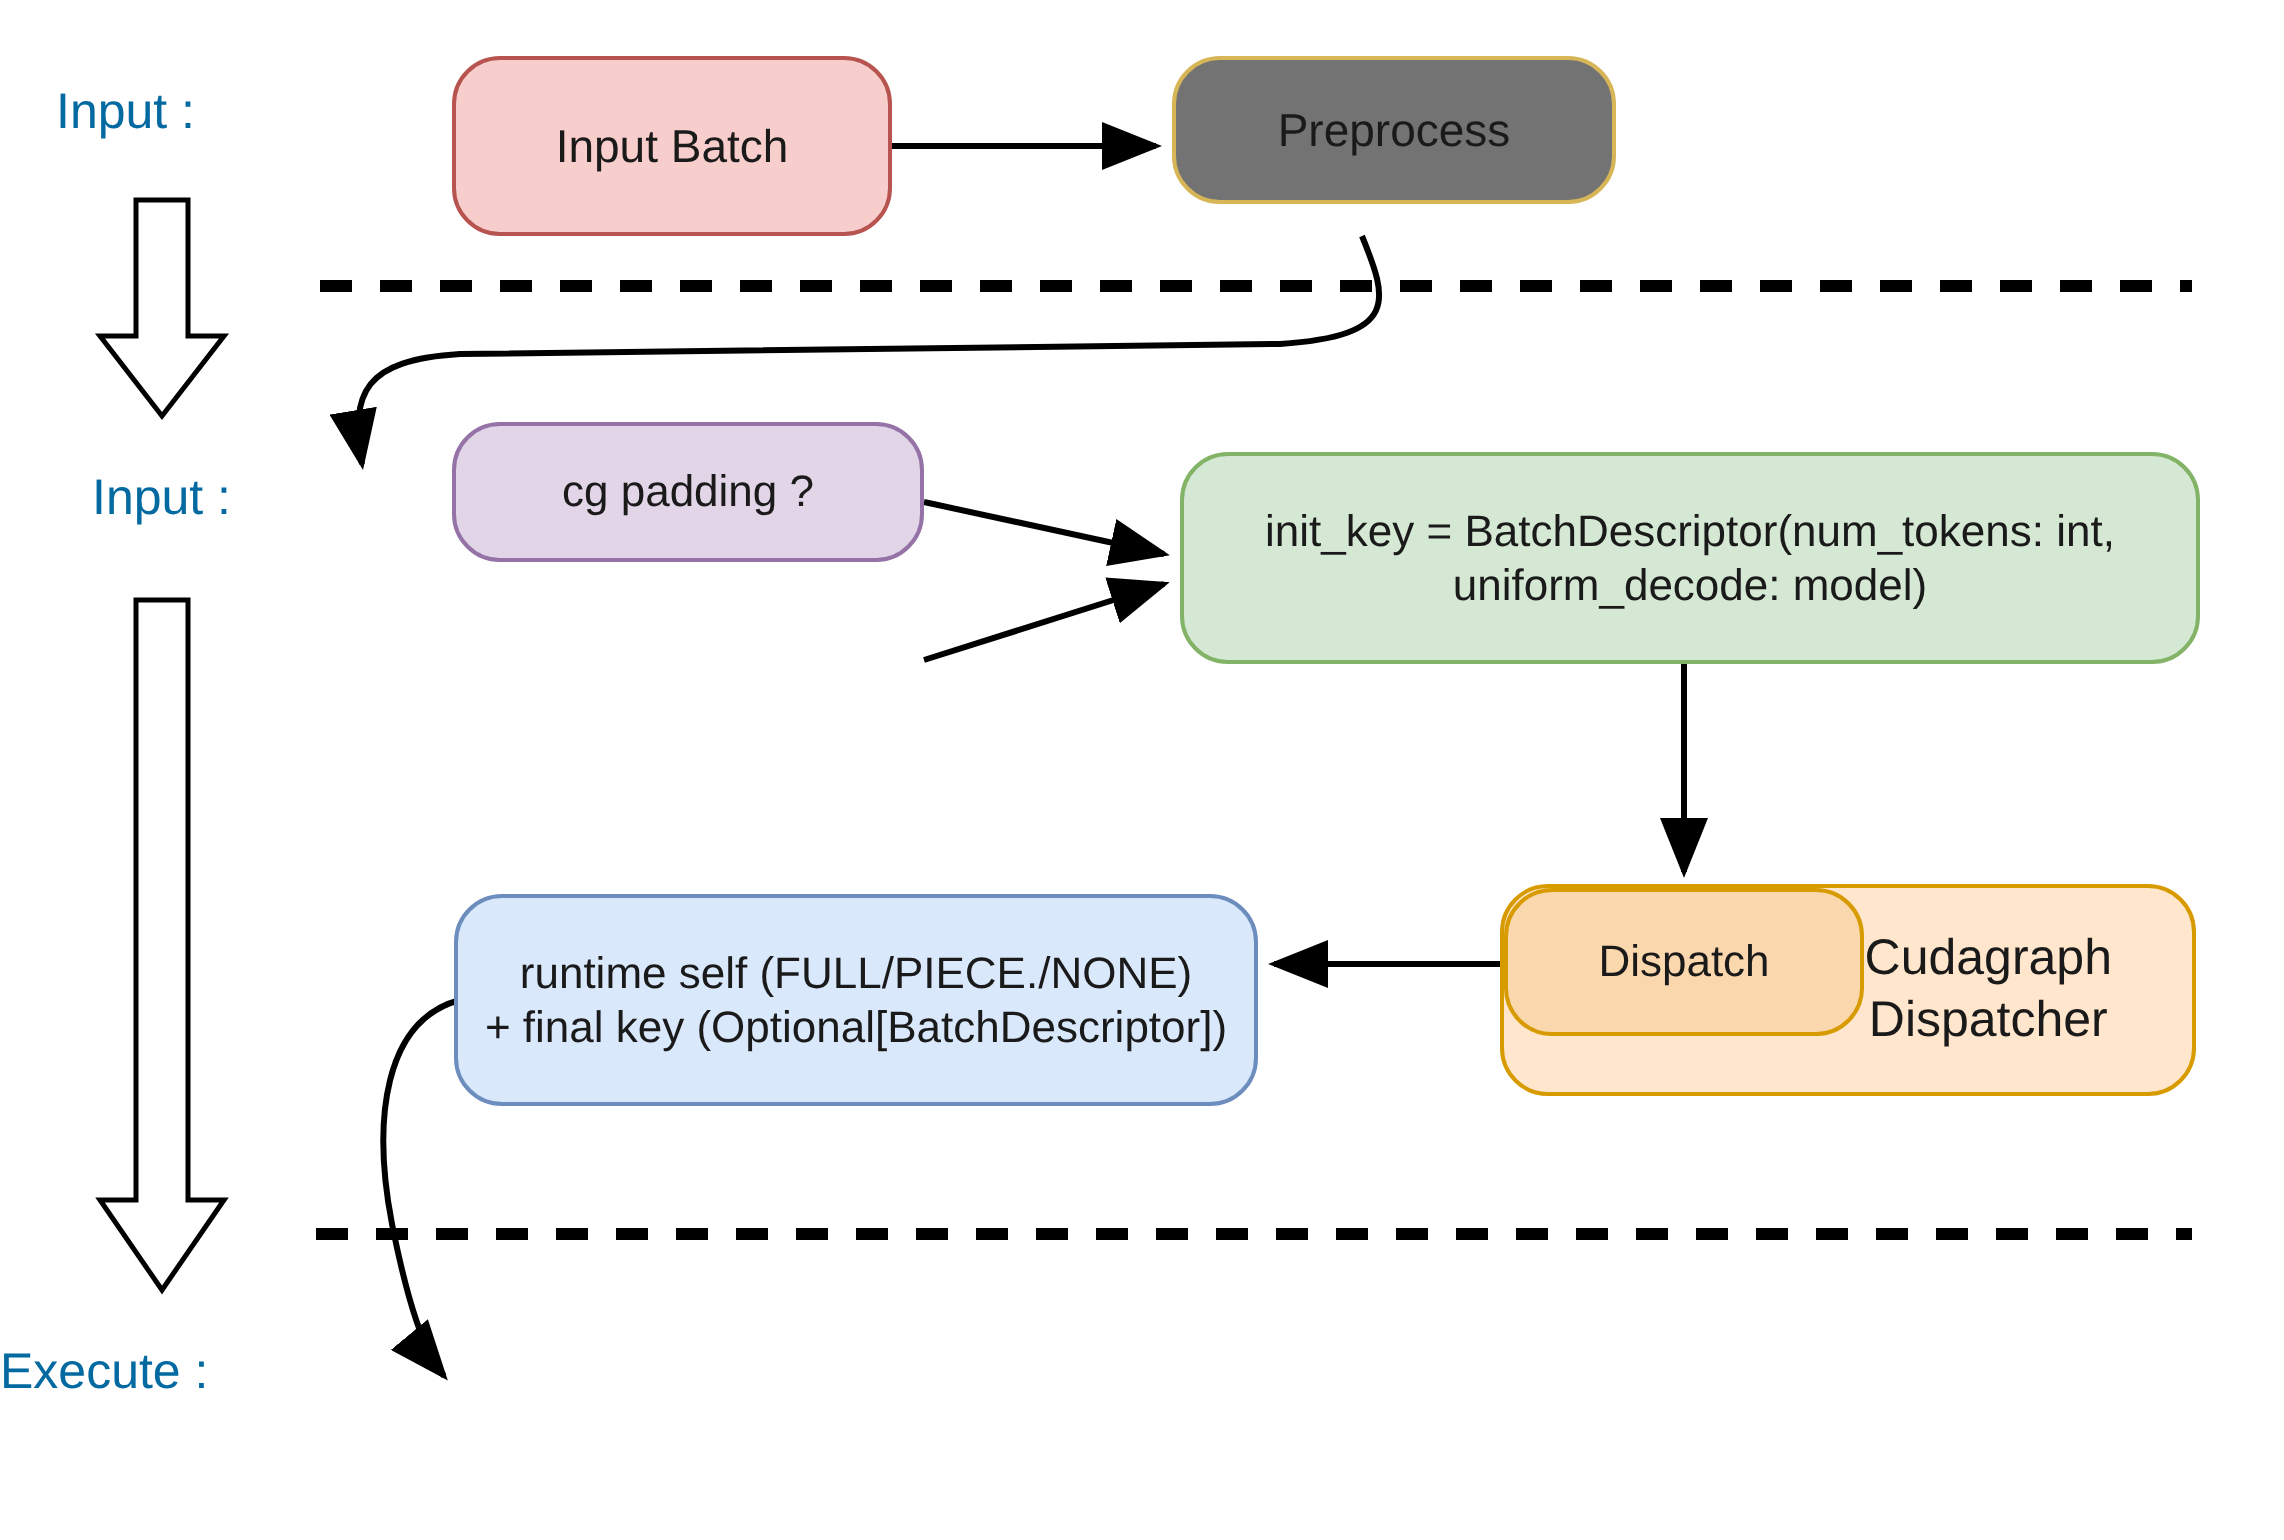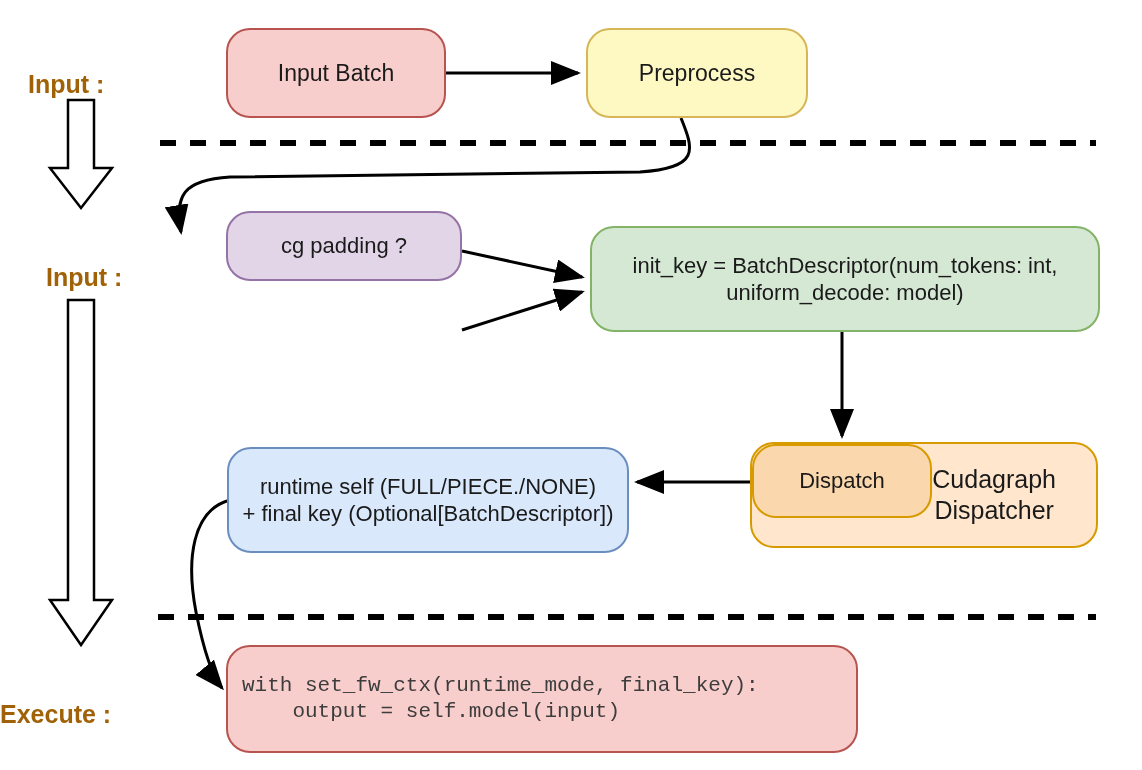--- a/index.html
+++ b/index.html
@@ -34,25 +34,24 @@
     display: flex;
     align-items: center;
     justify-content: center;
     text-align: center;
     color: #1a1a1a;
     line-height: 1.25;
     white-space: pre-line;
   }
   .stage-label {
     position: absolute;
-    font-weight: bold;
+    font-weight: normal;
     font-size: 25px;
-    color: #a16207;
+    color: #0369a1;
     white-space: nowrap;
-    margin-top: 28px;
   }
   .mono {
     font-family: "Liberation Mono", "DejaVu Sans Mono", monospace;
     text-align: left;
     justify-content: flex-start;
     white-space: pre;
     font-size: 21px;
     letter-spacing: 0px;
     color: #3d3d3d;
     padding-left: 14px;
@@ -90,32 +89,30 @@
 
     <path d="M 230,500 C 192,510 186,560 196,612 C 204,652 212,676 222,688" fill="none" stroke="#000000" stroke-width="3" marker-end="url(#arrowhead)"></path>
   </svg>
 
   <div class="stage-label" style="left:28px; top:42px;">Input :</div>
   <div class="stage-label" style="left:46px; top:235px;">Input :</div>
   <div class="stage-label" style="left:0; top:672px;">Execute :</div>
 
   <div class="node" style="left:226px; top:28px; width:220px; height:90px; background:#f8cecc; border-color:#b85450; font-size:23px;">Input Batch</div>
 
-  <div class="node" style="left:586px; top:28px; width:222px; height:90px; background:#fef9c3; border-color:#d6b656; font-size:23px;">Preprocess</div>
+  <div class="node" style="left:586px; top:28px; width:222px; height:74px; background:#737373; border-color:#d6b656; font-size:23px;">Preprocess</div>
 
   <div class="node" style="left:226px; top:211px; width:236px; height:70px; background:#e1d5e7; border-color:#9673a6; font-size:22px;">cg padding ?</div>
 
 
   <div class="node" style="left:590px; top:226px; width:510px; height:106px; background:#d5e8d4; border-color:#82b366; font-size:22px;">init_key = BatchDescriptor(num_tokens: int,
 uniform_decode: model)</div>
 
   <div class="node" style="left:750px; top:442px; width:348px; height:106px; background:#ffe6cc; border-color:#d79b00; font-size:25px; align-items:center; justify-content:flex-end; padding-right:40px;">Cudagraph
 Dispatcher</div>
 
   <div class="node" style="left:752px; top:444px; width:180px; height:74px; background:#fad7ac; border-color:#d79b00; font-size:22px;">Dispatch</div>
 
   <div class="node" style="left:227px; top:447px; width:402px; height:106px; background:#dae8fc; border-color:#6c8ebf; font-size:22px;">runtime self (FULL/PIECE./NONE)
 + final key (Optional[BatchDescriptor])</div>
 
-  <div class="node mono" style="left:226px; top:645px; width:632px; height:108px; background:#f8cecc; border-color:#b85450; font-size:21px;">with set_fw_ctx(runtime_mode, final_key):
-    output = self.model(input)</div>
 
 </div>
 
 </body></html>

